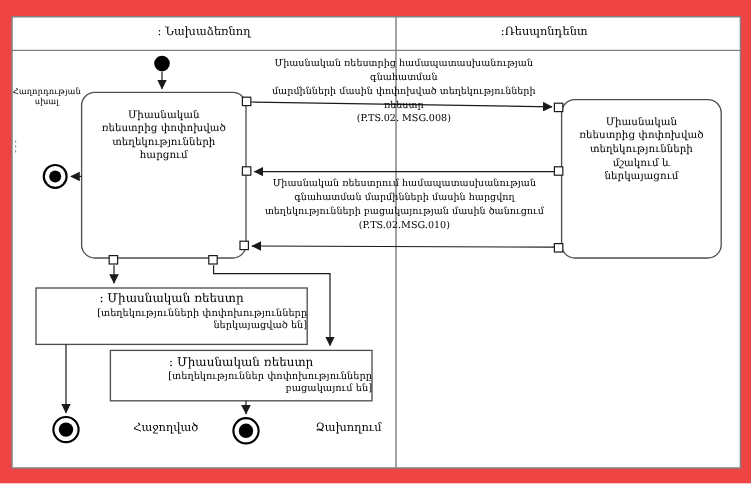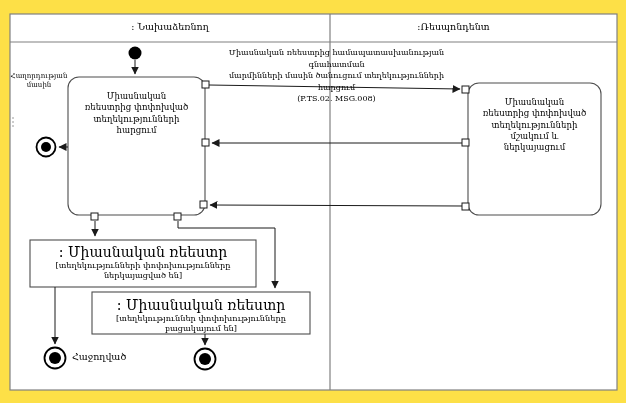--- a/index.html
+++ b/index.html
@@ -1,27 +1,27 @@
 <!DOCTYPE html>
 <html><head>
 <meta charset="utf-8">
 <style>
   html,body{margin:0;padding:0;background:#fff;}
-  #stage{position:relative;width:626px;height:403px;background:#fde047;
+  #stage{position:relative;width:626px;height:403px;background:#ef4444;
          font-family:"DejaVu Serif","DejaVu Sans",serif;color:#000;}
   #stage svg{position:absolute;left:0;top:0;}
   .txt{position:absolute;text-align:center;white-space:pre-line;line-height:1.32;}
   .hdr{font-size:9.5px;}
   .act{font-size:8.6px;}
   .msg{font-size:8px;line-height:1.45;}
   .obj{position:absolute;text-align:center;}
-  .obj .name{font-size:14px;}
-  .obj .state{font-size:8.2px;}
+  .obj .name{font-size:10px;}
+  .obj .state{font-size:8.2px;text-align:right;}
   .small{font-size:7px;line-height:1.3;}
-  .final-label{font-size:9.5px;text-align:left;white-space:nowrap;}
+  .final-label{font-size:9.5px;text-align:left;white-space:nowrap;margin-left:39px;}
 </style>
 </head>
 <body>
 
 <div id="stage">
 
   <svg width="626" height="403" viewBox="0 0 626 403">
     <defs>
       <marker id="ah" markerWidth="9" markerHeight="8" refX="7.5" refY="4" orient="auto" markerUnits="userSpaceOnUse">
         <path d="M0,0 L8,4 L0,8 z" fill="#1a1a1a"></path>
@@ -80,30 +80,35 @@
 ռեեստրից փոփոխված
 տեղեկությունների
 հարցում</div>
   <div class="txt act" style="left:472px;top:97px;width:125px;">Միասնական
 ռեեստրից փոփոխված
 տեղեկությունների
 մշակում և
 ներկայացում</div>
 
   <div class="txt msg" style="left:213px;top:47px;width:247px;">Միասնական ռեեստրից համապատասխանության գնահատման
-մարմինների մասին ծանուցում տեղեկությունների հարցում
+մարմինների մասին փոփոխված տեղեկությունների ռեեստր
 (P.TS.02. MSG.008)</div>
+  <div class="txt msg" style="left:218px;top:147px;width:238px;">Միասնական ռեեստրում համապատասխանության
+գնահատման մարմինների մասին հարցվող
+տեղեկությունների բացակայության մասին ծանուցում
+(P.TS.02.MSG.010)</div>
 
   <div class="txt small" style="left:10px;top:72px;width:58px;">Հաղորդության
-մասին</div>
+սխալ</div>
 
   <div class="obj" style="left:30px;top:244px;width:226px;">
     <div class="name">: Միասնական ռեեստր</div>
     <div class="state">[տեղեկությունների փոփոխությունները ներկայացված են]</div>
   </div>
   <div class="obj" style="left:92px;top:297px;width:218px;">
     <div class="name">: Միասնական ռեեստր</div>
     <div class="state">[տեղեկություններ փոփոխությունները բացակայում են]</div>
   </div>
 
   <div class="txt final-label" style="left:72px;top:351px;width:90px;">Հաջողված</div>
+  <div class="txt final-label" style="left:224px;top:351px;width:90px;">Ձախողում</div>
 
 </div>
 
 </body></html>

